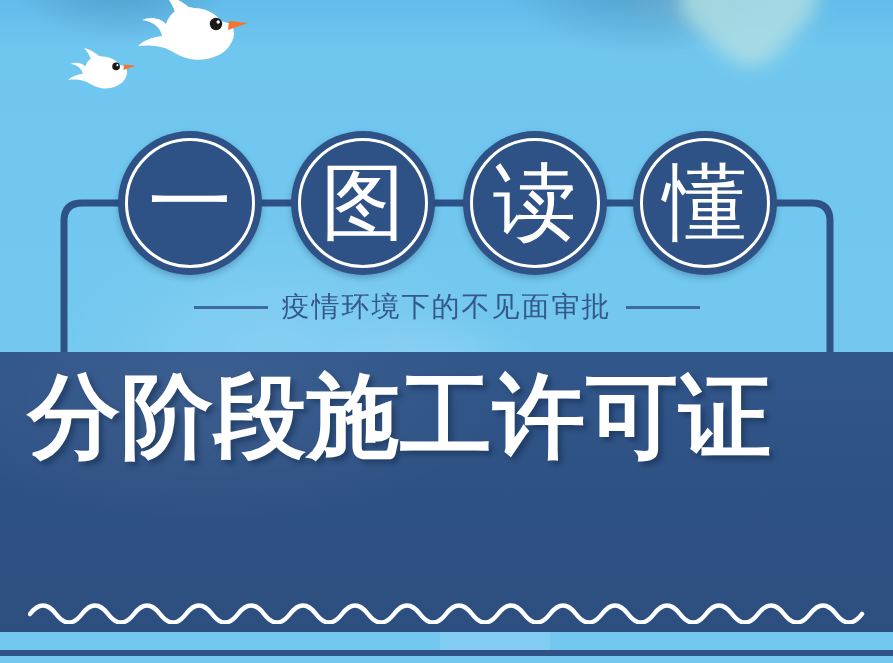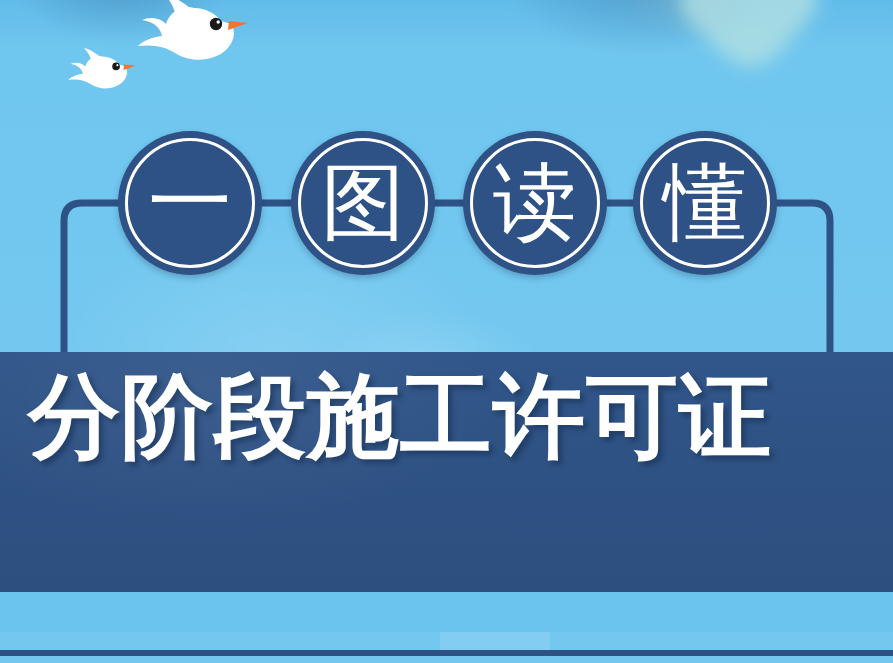--- a/index.html
+++ b/index.html
@@ -115,21 +115,21 @@
     color:#33588C;
     font-size:28px;
     letter-spacing:2px;
     font-family:"DejaVu Sans","Liberation Sans",sans-serif;
     white-space:nowrap;
   }
 
   
   .band{
     position:absolute;
-    left:0; top:352px; width:893px; height:240px;
+    left:0; top:352px; width:893px; height:280px;
     background:
       radial-gradient(420px 190px at 210px 40px, rgba(255,255,255,.055), rgba(255,255,255,0) 70%),
       linear-gradient(180deg,#31568A 0%,#2F5284 45%,#2D4F80 100%);
     overflow:hidden;
     padding-left:32px;
   }
   .headline{
     position:absolute;
     left:28px; top:18px;
     color:#FFFFFF;
@@ -225,20 +225,25 @@
       <span>图</span>
     </div>
     <div class="medallion" id="m3">
       <span>读</span>
     </div>
     <div class="medallion" id="m4">
       <span>懂</span>
     </div>
   </div>
 
+  <div class="subtitle">
+    <div class="rule"></div>
+    <div class="txt">疫情环境下的不见面审批</div>
+    <div class="rule"></div>
+  </div>
 
   <div class="band">
     <div class="headline">分阶段施工许可证</div>
 
     <svg class="wave" viewBox="0 0 838 34" preserveAspectRatio="none">
       <path d="M2 24
                q13 -17 26 0 t26 0 t26 0 t26 0 t26 0 t26 0 t26 0 t26 0 t26 0 t26 0
                t26 0 t26 0 t26 0 t26 0 t26 0 t26 0 t26 0 t26 0 t26 0 t26 0
                t26 0 t26 0 t26 0 t26 0 t26 0 t26 0 t26 0 t26 0 t26 0 t26 0 t26 0 t26 0" fill="none" stroke="#FFFFFF" stroke-width="4.5" stroke-linecap="round"></path>
     </svg>

